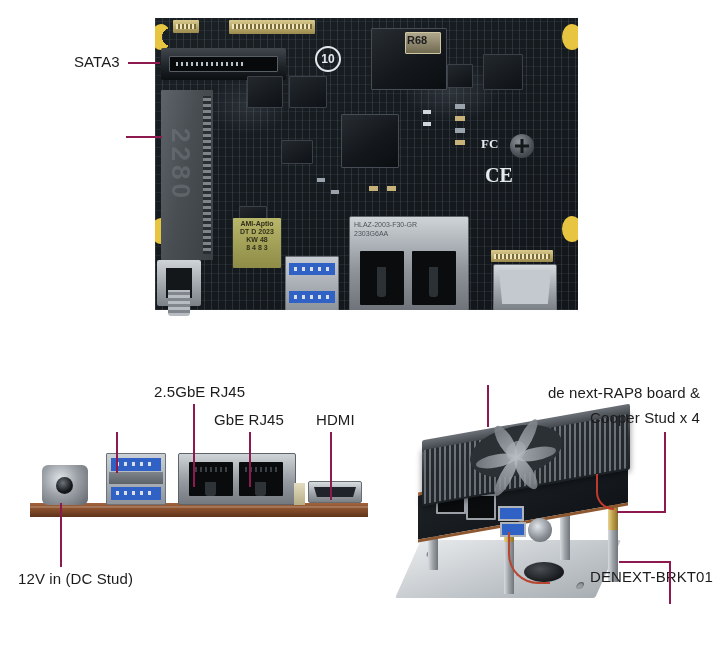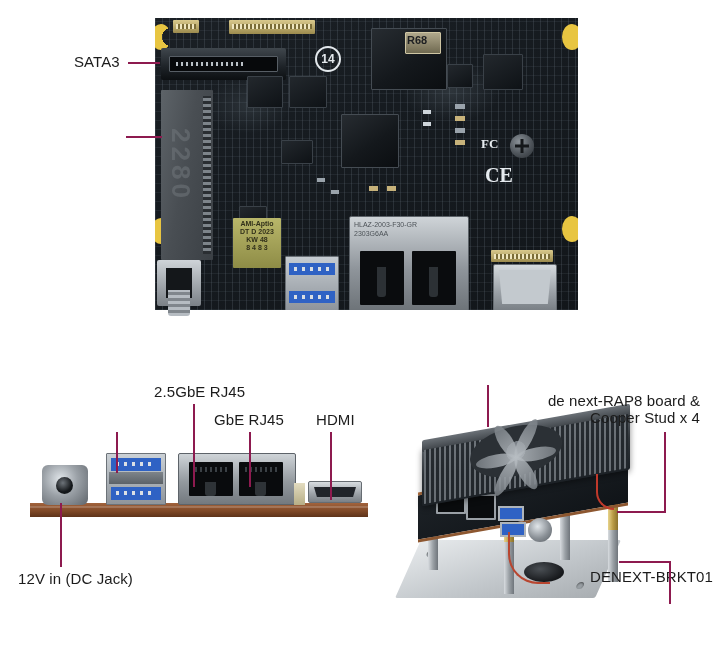--- a/index.html
+++ b/index.html
@@ -204,21 +204,21 @@
     </div>
 
     <div class="m2">
       <div class="edge"></div>
       <div class="txt">2280</div>
     </div>
 
     <div class="fpc" style="left:74px;top:2px;width:86px;height:14px;"></div>
     <div class="fpc" style="left:18px;top:2px;width:26px;height:13px;"></div>
 
-    <div class="mark10">14</div>
+    <div class="mark10">10</div>
 
     <div class="chip big" style="left:216px;top:10px;width:74px;height:60px;"></div>
     <div class="chip big" style="left:186px;top:96px;width:56px;height:52px;"></div>
     <div class="chip" style="left:92px;top:58px;width:34px;height:30px;"></div>
     <div class="chip" style="left:134px;top:58px;width:36px;height:30px;"></div>
     <div class="chip" style="left:292px;top:46px;width:24px;height:22px;"></div>
     <div class="chip" style="left:328px;top:36px;width:38px;height:34px;"></div>
     <div class="chip" style="left:126px;top:122px;width:30px;height:22px;"></div>
     <div class="chip" style="left:84px;top:188px;width:26px;height:20px;"></div>
 
@@ -296,21 +296,21 @@
 
   <div class="label" style="left:154px;top:383px;">2.5GbE RJ45</div>
   <div class="lead v" style="left:193px;top:404px;height:83px;"></div>
 
   <div class="label" style="left:214px;top:411px;">GbE RJ45</div>
   <div class="lead v" style="left:249px;top:432px;height:55px;"></div>
 
   <div class="label" style="left:316px;top:411px;">HDMI</div>
   <div class="lead v" style="left:330px;top:432px;height:68px;"></div>
 
-  <div class="label" style="left:18px;top:570px;">12V in (DC Jack)</div>
+  <div class="label" style="left:18px;top:570px;">12V in (DC Stud)</div>
   <div class="lead v" style="left:60px;top:503px;height:64px;"></div>
 
   <div class="asm">
 
     <div class="plate">
       <div class="hole" style="left:12px;top:10px;"></div>
       <div class="hole" style="left:176px;top:42px;"></div>
     </div>
 
     <div class="stud" style="left:28px;top:86px;height:72px;">
@@ -347,21 +347,21 @@
     </div>
 
     <div class="wire" style="left:196px;top:62px;width:16px;height:34px;"></div>
     <div class="wire" style="left:108px;top:120px;width:40px;height:50px;border-color:#b8452f;"></div>
 
     <div class="buzzer"></div>
   </div>
 
   <div class="lead v" style="left:487px;top:385px;height:42px;"></div>
 
-  <div class="label right" style="left:520px;top:392px;width:180px;">de next-RAP8 board &amp;</div>
+  <div class="label right" style="left:520px;top:384px;width:180px;">de next-RAP8 board &amp;</div>
   <div class="label right" style="left:520px;top:409px;width:180px;">Cooper Stud x 4</div>
   <div class="lead v" style="left:664px;top:432px;height:80px;"></div>
   <div class="lead h" style="left:617px;top:511px;width:49px;"></div>
 
   <div class="label" style="left:590px;top:568px;">DENEXT-BRKT01</div>
   <div class="lead h" style="left:619px;top:561px;width:52px;"></div>
   <div class="lead v" style="left:669px;top:561px;height:43px;"></div>
 
 </div>
 

